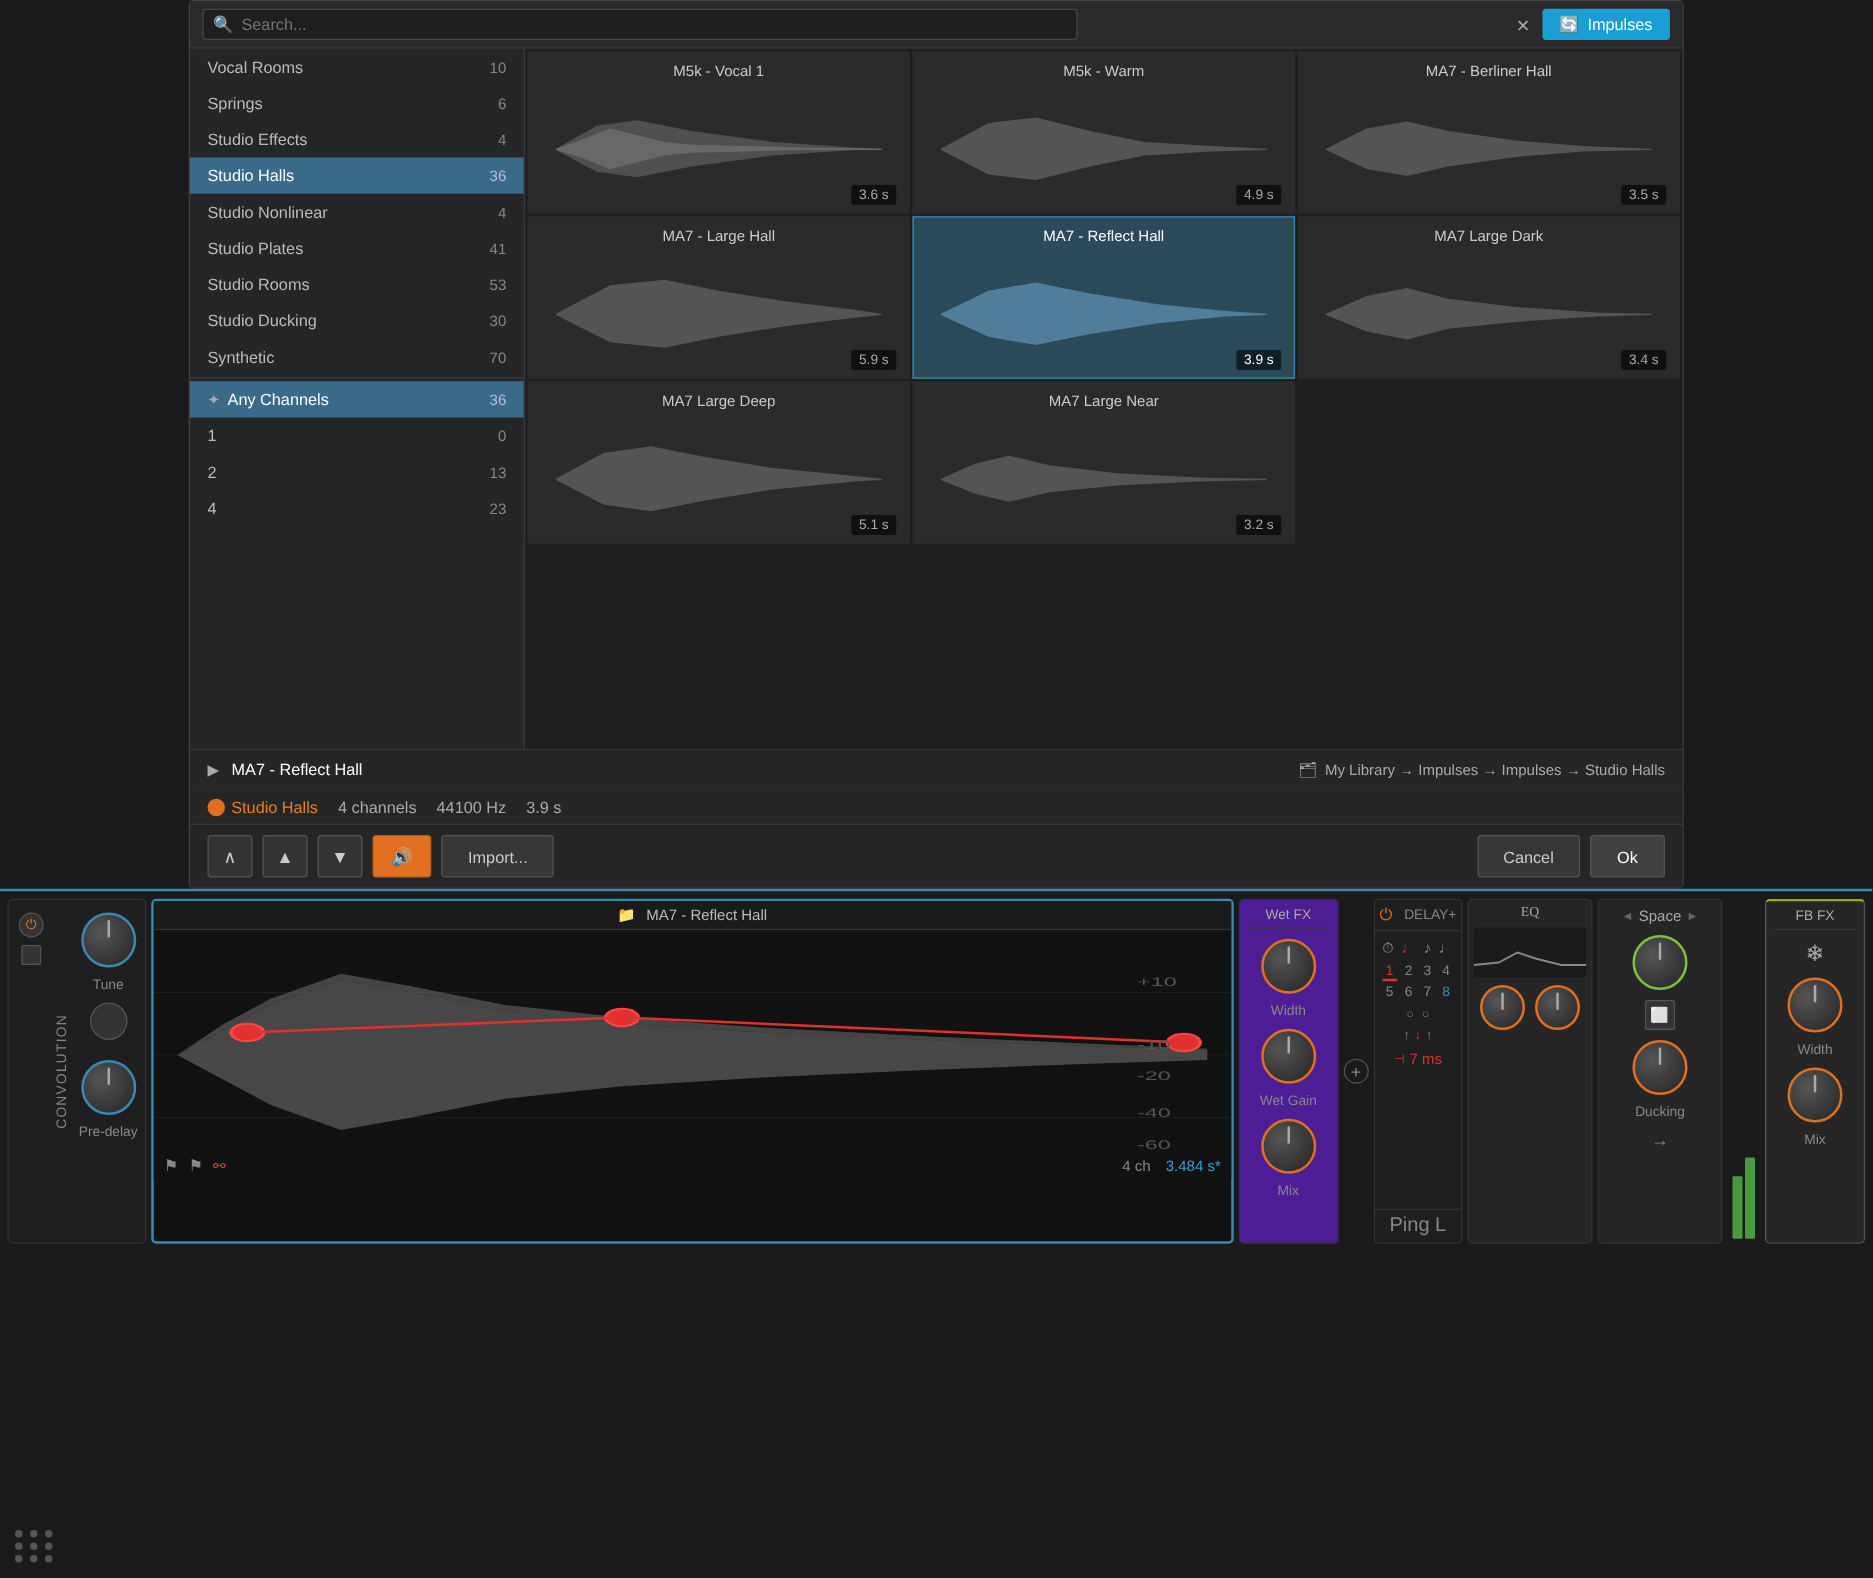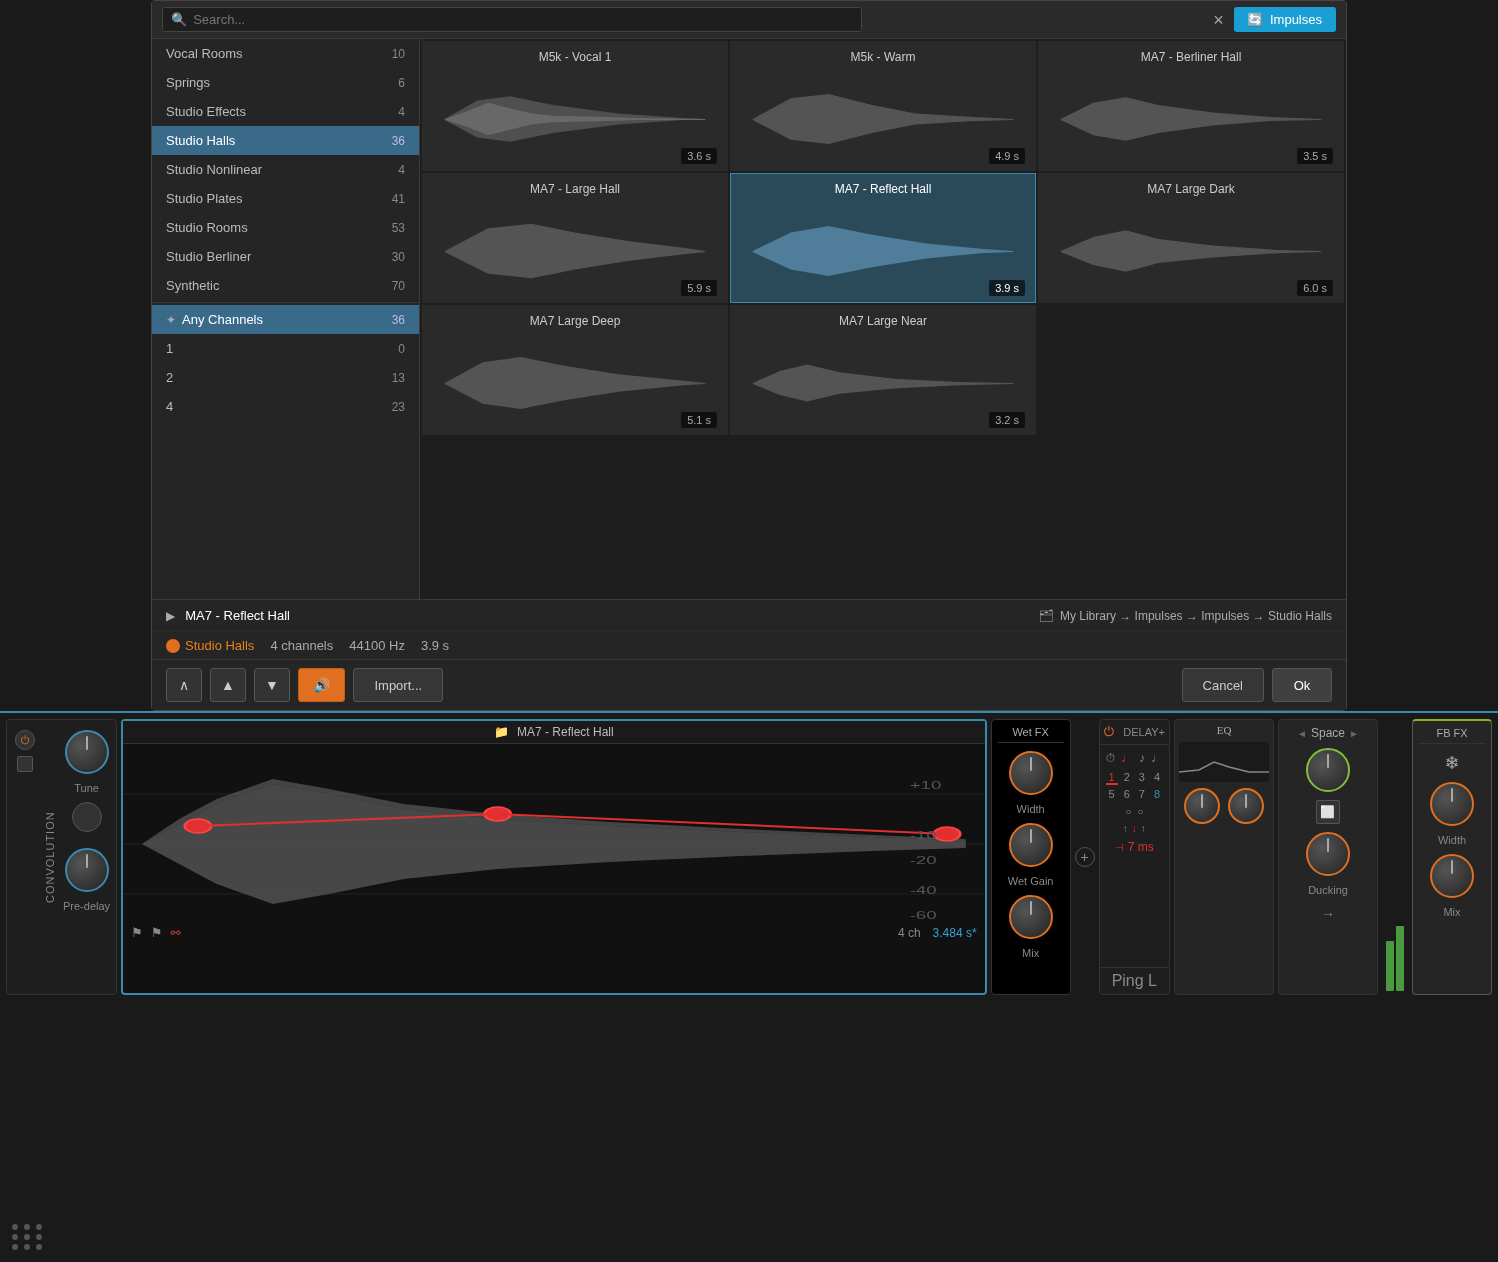--- a/index.html
+++ b/index.html
@@ -430,21 +430,21 @@
       justify-content: center;
       padding: 4px;
       font-size: 12px;
       color: #bbb;
       background: #1a1a1a;
       border-bottom: 1px solid #333;
     }
 
     
     .wetfx-panel {
-      background: #000000;
+      background: #4c1d95;
       border: 1px solid #333;
       border-radius: 4px;
       padding: 6px;
       display: flex;
       flex-direction: column;
       align-items: center;
       gap: 8px;
       min-width: 80px;
     }
 
@@ -597,21 +597,21 @@
       </div>
       <div class="sidebar-item">
         <span>Studio Plates</span>
           <span class="count">41</span>
       </div>
       <div class="sidebar-item">
         <span>Studio Rooms</span>
           <span class="count">53</span>
       </div>
       <div class="sidebar-item">
-        <span>Studio Berliner</span>
+        <span>Studio Ducking</span>
           <span class="count">30</span>
       </div>
       <div class="sidebar-item">
         <span>Synthetic</span>
           <span class="count">70</span>
       </div>
       <div class="sidebar-divider"></div>
 
       <div class="sidebar-item active-channel">
         <span class="channel-item">
@@ -694,21 +694,21 @@
             <span class="time-badge" style="color:white;">3.9 s</span>
           </div>
         </div>
 
         <div class="impulse-card">
           <span class="card-label">MA7 Large Dark</span>
           <div class="waveform-container">
             <svg class="waveform-svg" viewBox="0 0 280 70">
               <polygon points="20,35 50,22 80,16 110,24 160,30 220,34 260,35 260,36 220,37 160,41 110,46 80,54 50,48 20,36" fill="#666" opacity="0.7"></polygon>
             </svg>
-            <span class="time-badge">6.0 s</span>
+            <span class="time-badge">3.4 s</span>
           </div>
         </div>
 
         <div class="impulse-card">
           <span class="card-label">MA7 Large Deep</span>
           <div class="waveform-container">
             <svg class="waveform-svg" viewBox="0 0 280 70">
               <polygon points="20,35 55,16 90,11 130,19 180,27 240,33 260,35 260,36 240,37 180,43 130,51 90,59 55,54 20,36" fill="#666" opacity="0.7"></polygon>
             </svg>
             <span class="time-badge">5.1 s</span>

